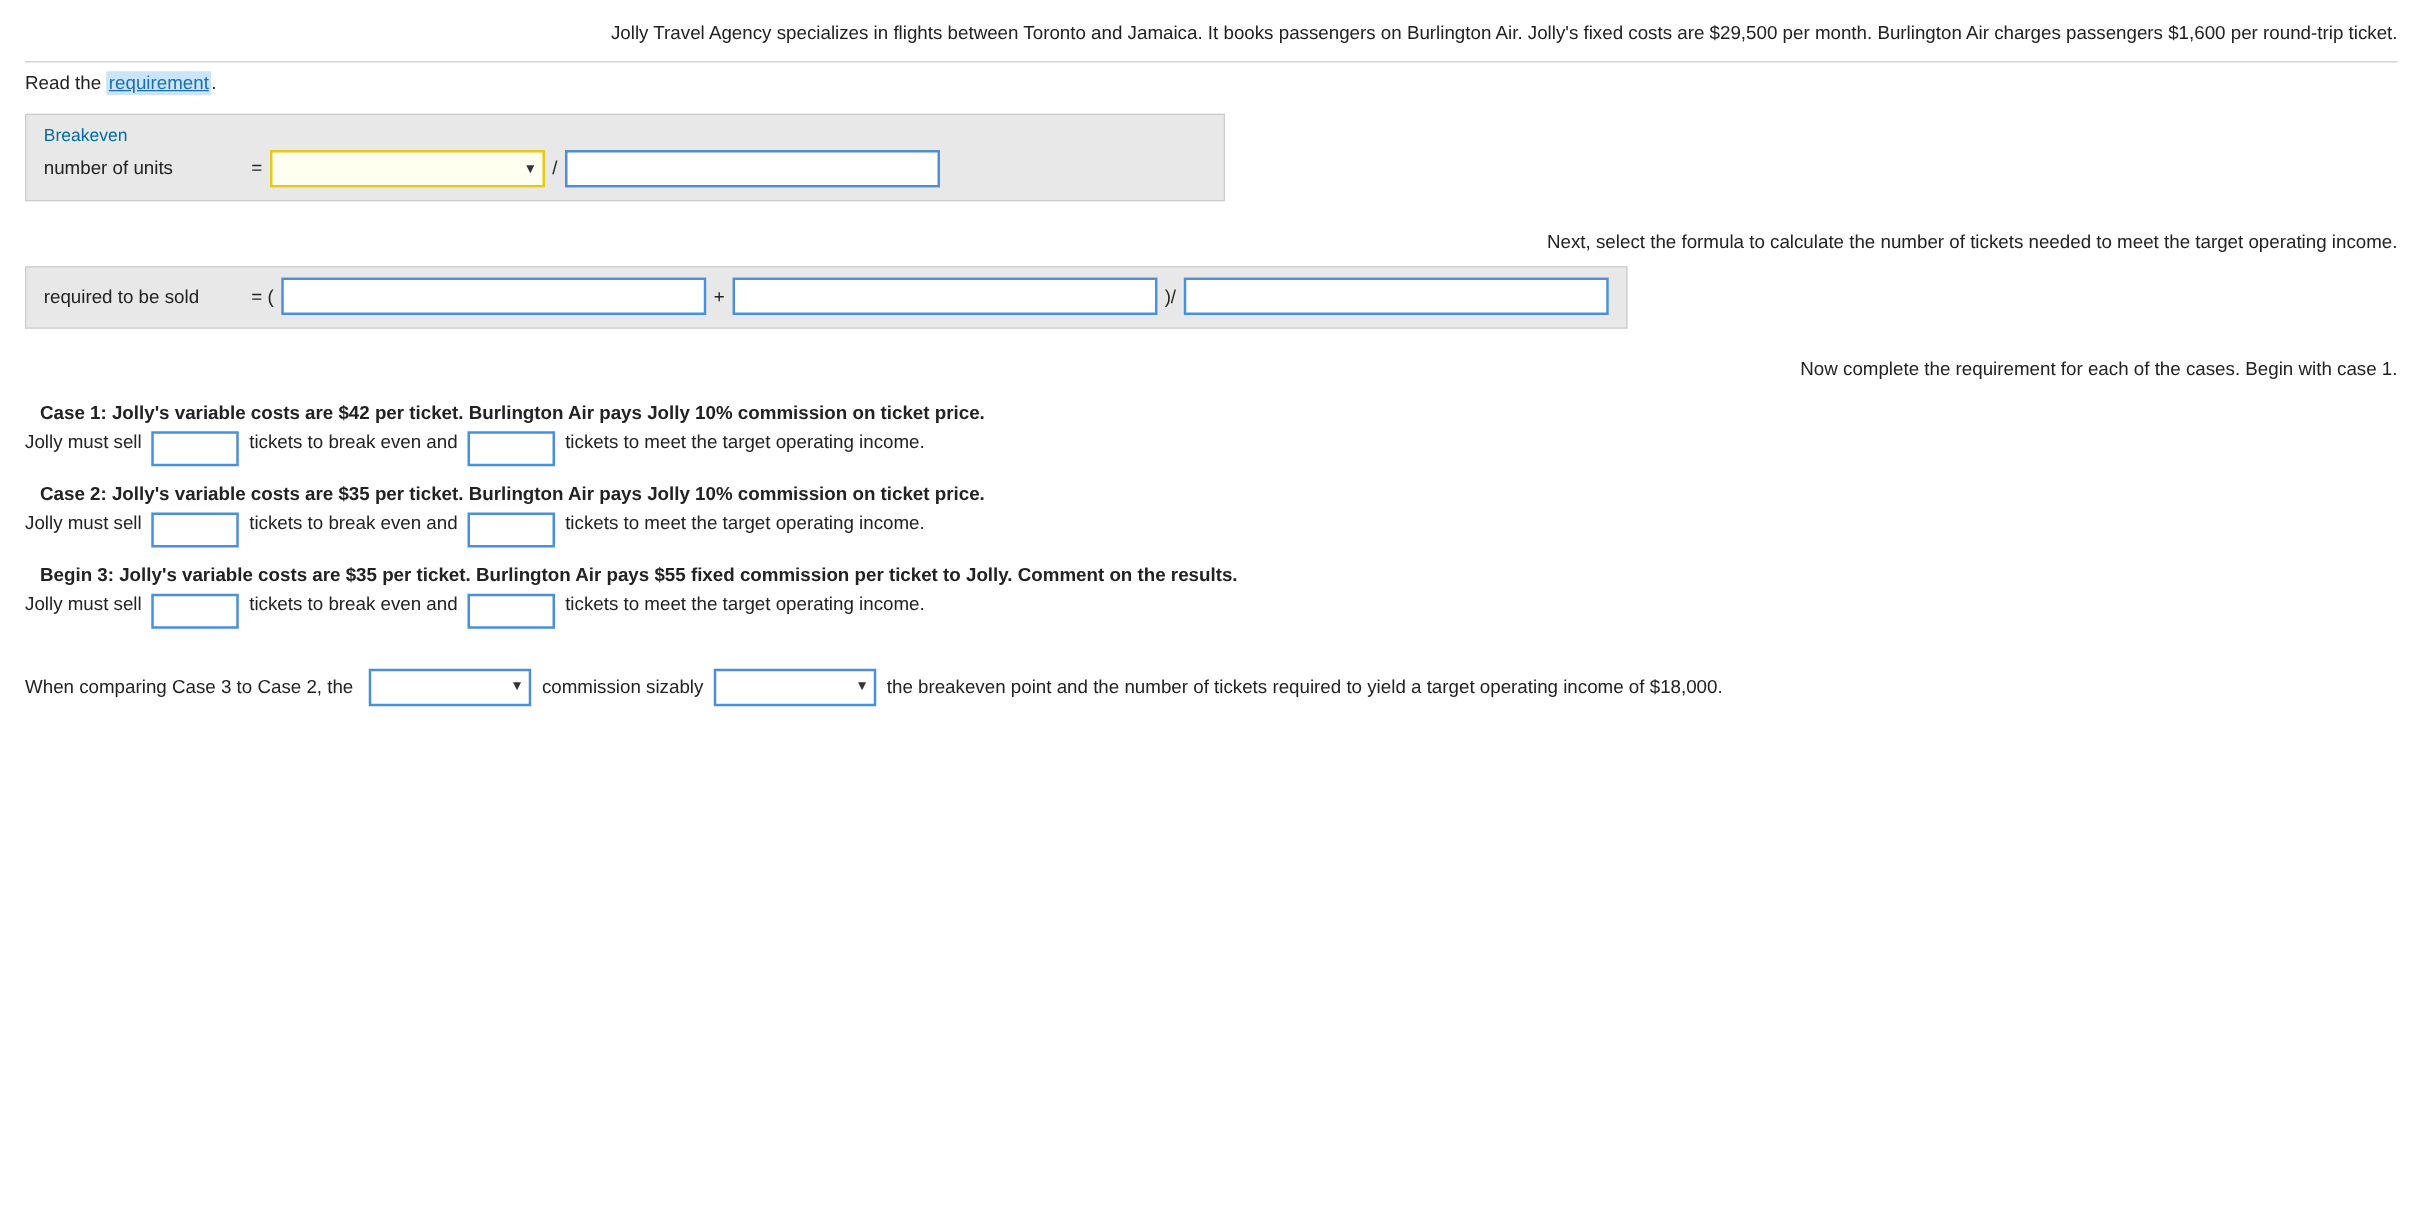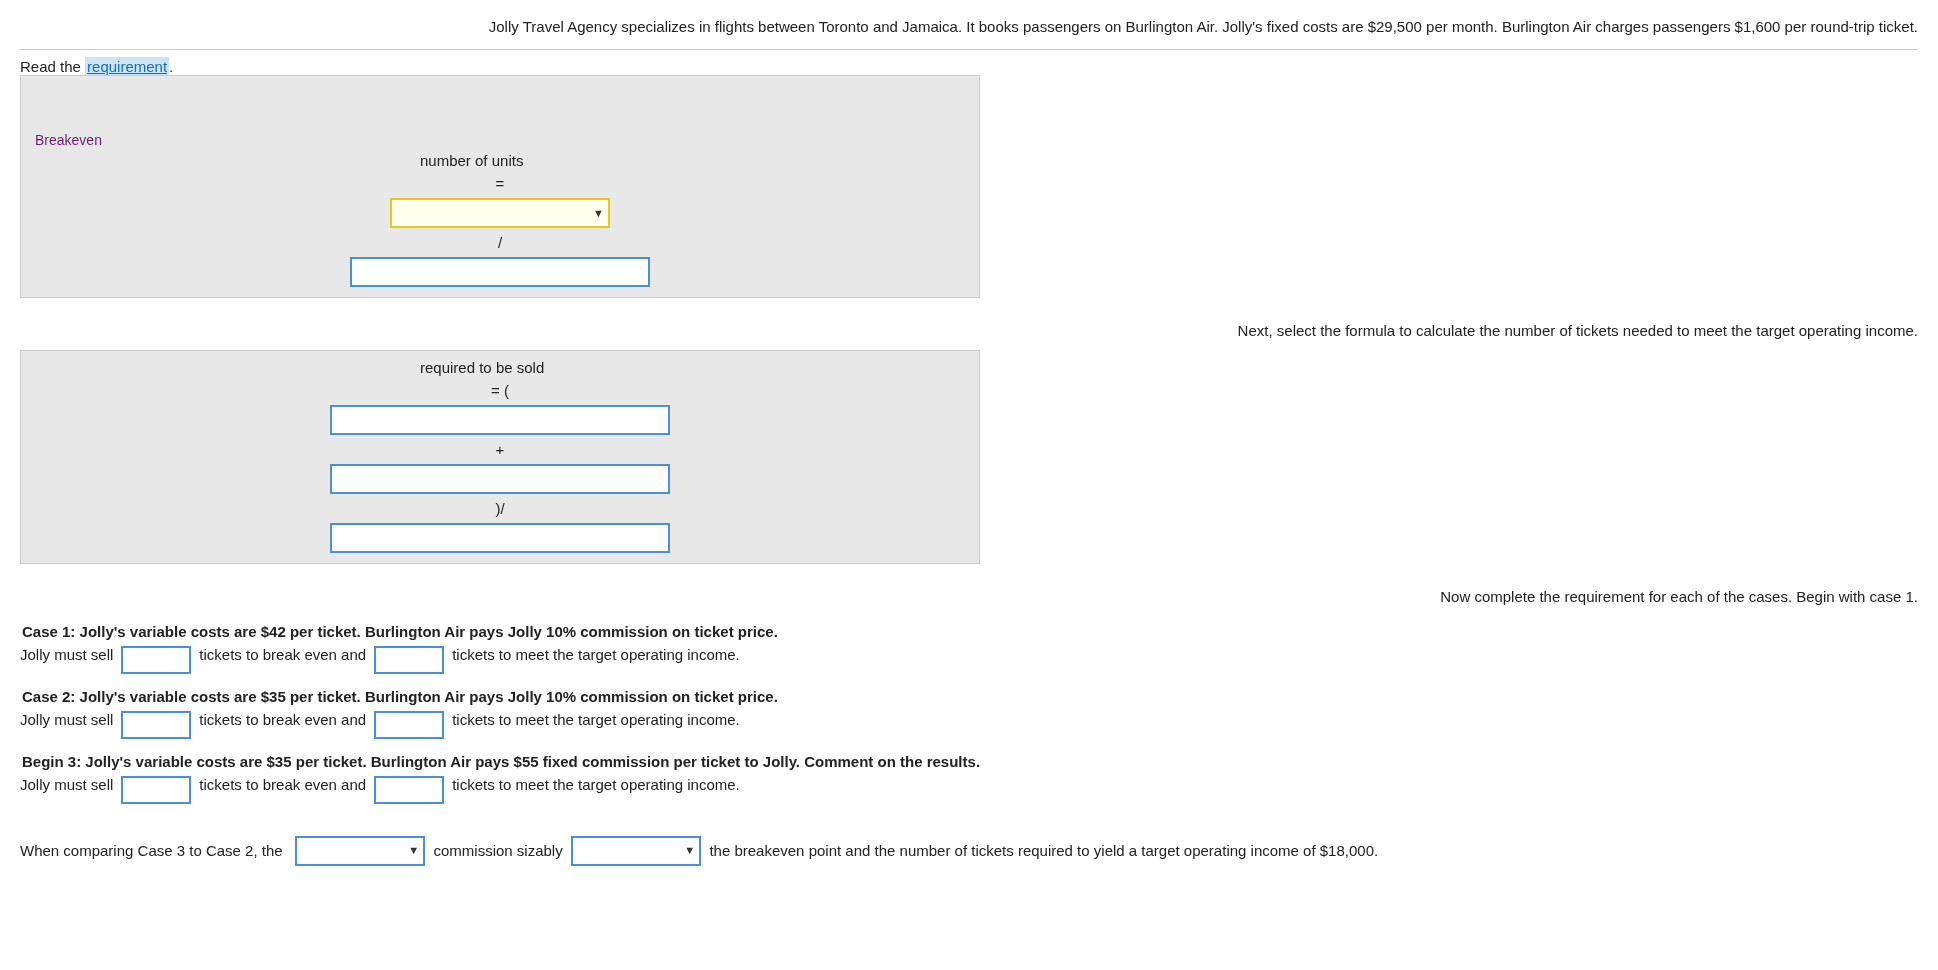--- a/index.html
+++ b/index.html
@@ -16,48 +16,46 @@
       max-width: 1938px;
     }
     .intro-text {
       font-size: 15px;
       line-height: 1.5;
       margin-bottom: 10px;
       text-align: right;
     }
     .read-line {
       font-size: 15px;
-      margin-bottom: 0;
+      margin-bottom: 16px;
     }
     .link {
       color: #1a6fb3;
       text-decoration: underline;
       background: #cce4f7;
       padding: 1px 2px;
     }
     .gray-box {
       background: #e8e8e8;
       border: 1px solid #ccc;
       padding: 8px 14px 10px 14px;
       margin-bottom: 10px;
       display: inline-block;
       min-width: 960px;
     }
     .gray-box-title {
       font-size: 14px;
-      color: #701a75;
+      color: #0369a1;
       margin-bottom: 4px;
-      margin-top: 48px;
     }
     .formula-row {
       display: flex;
       align-items: center;
       gap: 6px;
       font-size: 15px;
-      flex-direction: column;
     }
     .formula-label {
       min-width: 160px;
       font-size: 15px;
     }
     .equals {
       font-size: 15px;
     }
     .input-blue {
       border: 2px solid #4a90d9;
@@ -136,21 +134,21 @@
     }
     .section-text {
       font-size: 15px;
       margin: 12px 0 8px 0;
       line-height: 1.5;
       text-align: right;
     }
     .case-title {
       font-size: 15px;
       font-weight: bold;
-      margin: 14px 0 6px 2px;
+      margin: 14px 0 6px 12px;
     }
     .case-row {
       display: flex;
       align-items: flex-start;
       gap: 8px;
       font-size: 15px;
       margin-bottom: 8px;
     }
     .case-label {
       min-width: 90px;

